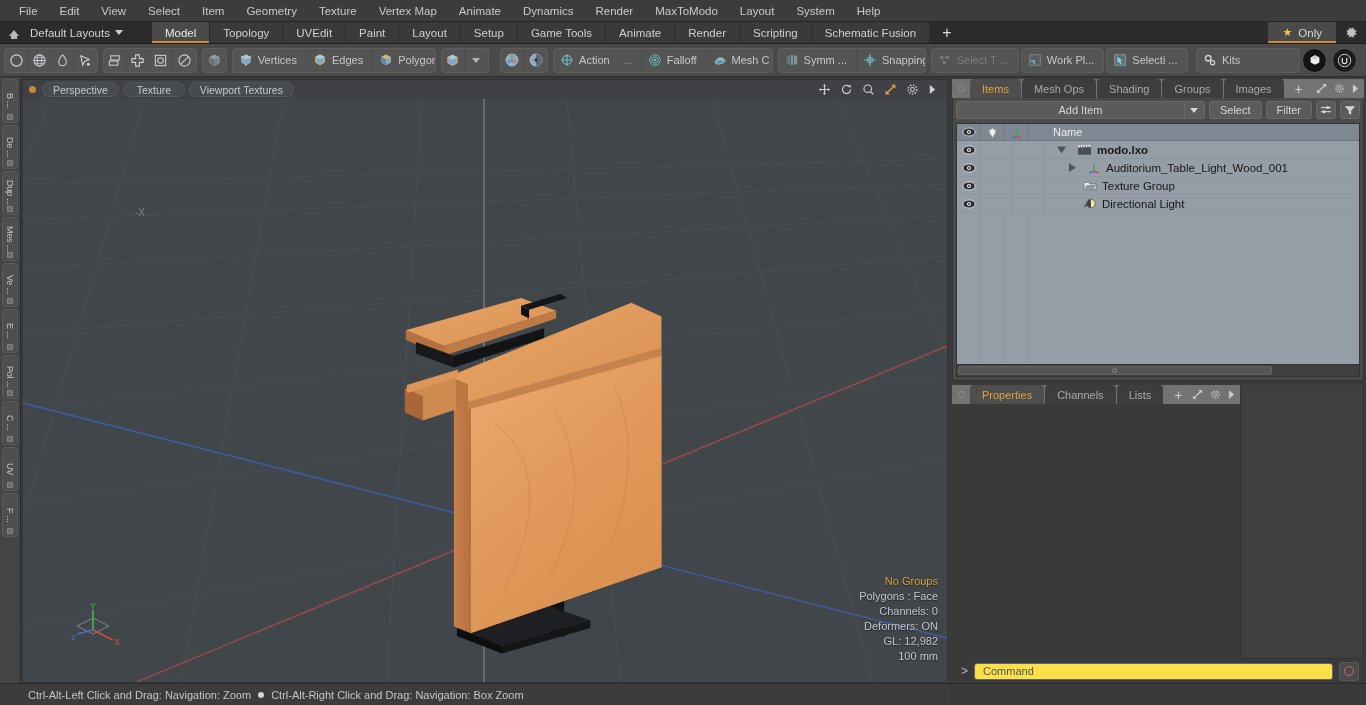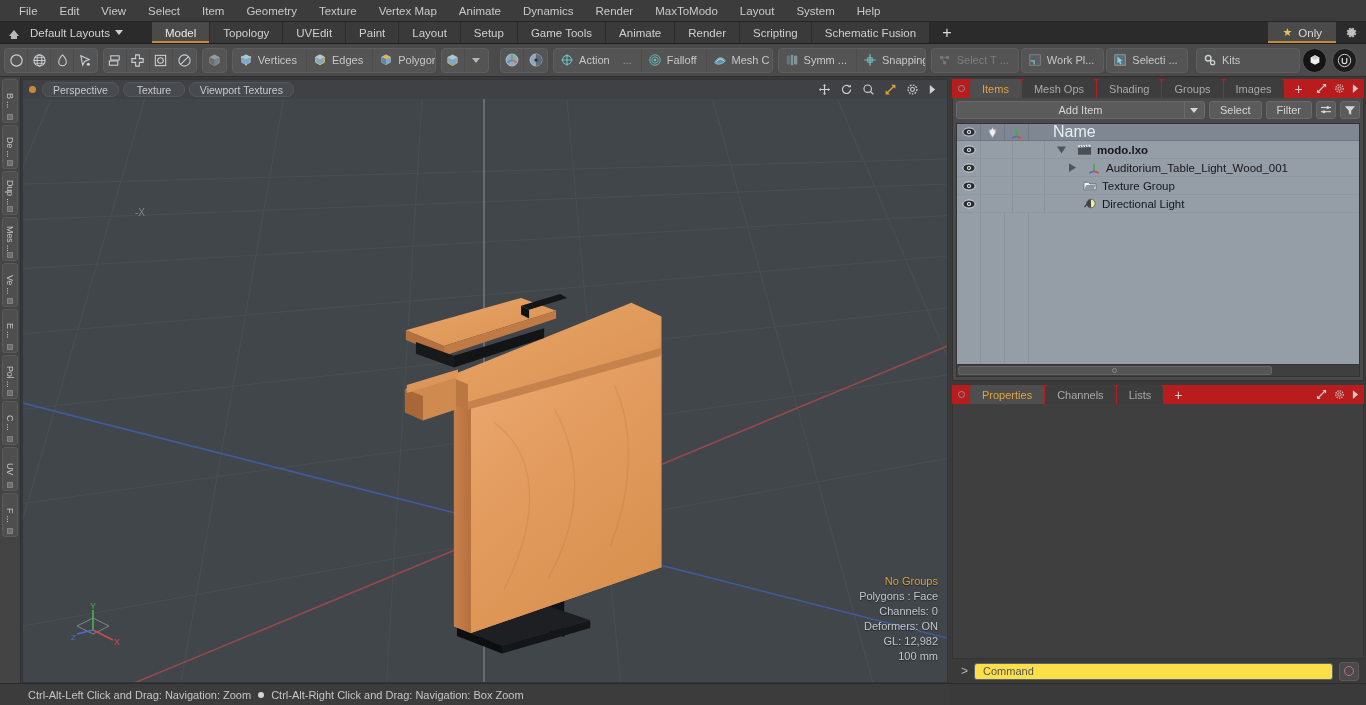--- a/index.html
+++ b/index.html
@@ -146,21 +146,21 @@
   }
   .vp-stats .hl { color: #d8a13f; }
   .vp-noitems { font-size: 11px; }
   .axis-gizmo { position: absolute; left: 46px; bottom: 28px; width: 60px; height: 54px; }
   .neg-x { position: absolute; left: 112px; top: 108px; color: #82878c; font-size: 10px; }
 
   
   .rpanel { width: 416px; flex: 0 0 416px; display: flex; flex-direction: column; background: #3a3a3a; padding: 2px 2px 0 2px; }
 
   .ptabbar {
-    height: 19px; background: #b91c1c; display: flex; align-items: stretch; flex: 0 0 19px; position: relative;
+    height: 19px; background: #737373; display: flex; align-items: stretch; flex: 0 0 19px; position: relative;
   }
   .pt-dot {
     width: 18px; display: flex; align-items: center; justify-content: center;
   }
   .pt-dot i { width: 7px; height: 7px; border-radius: 50%; border: 1.5px solid #8e8e8e; display:block;}
   .ptab {
     color: #a9a9a9; font-size: 11px; padding: 0 12px; display: flex; align-items: center;
     background: #3d3d3d; border-radius: 4px 4px 0 0; margin-right: 1px; white-space: nowrap;
   }
   .ptab.active { background: #4e4e4e; color: #e0a33c; }
@@ -182,38 +182,38 @@
     display: flex; align-items: center; justify-content: center; color: #d5d5d5; font-size: 11px; padding: 0 10px;
   }
   .ibtn {
     background: #5b5b5b; border: 1px solid #6a6a6a; border-radius: 3px; height: 18px; width: 20px;
     display: flex; align-items: center; justify-content: center;
   }
 
   .treewrap { background: #959da7; border: 1px solid #343434; height: 242px; position: relative; overflow: hidden; }
   .treehead { display: flex; height: 17px; background: #7f8892; border-bottom: 1px solid #6f7882; }
   .th-col { width: 24px; border-right: 1px solid #707983; display: flex; align-items: center; justify-content: center; }
-  .th-name { flex: 1; color: #e9edf1; font-size: 16px; display: flex; align-items: center; padding-left: 24px; }
+  .th-name { flex: 1; color: #e9edf1; font-size: 11px; display: flex; align-items: center; padding-left: 24px; }
   .trow { display: flex; height: 18px; align-items: center; border-bottom: 1px solid #8e96a0; gap: 8px; }
   .trow .c { width: 24px; border-right: 1px solid #8a929c; height: 18px; display: flex; align-items: center; justify-content: center; }
   .trow .nm { flex: 1; display: flex; align-items: center; gap: 4px; font-size: 11.5px; color: #15181c; padding-left: 4px; white-space: nowrap; }
   .trow .nm.root { font-weight: bold; }
   .tfill { position: absolute; left: 0; right: 0; top: 89px; bottom: 0; display: flex; }
   .tfill .c { width: 24px; border-right: 1px solid #8a929c; }
   .tfill .rest { flex: 1; }
   .hscroll {
     height: 12px; background: #3f3f3f; border: 1px solid #333; border-top: none; position: relative;
   }
   .hscroll .thumb {
     position: absolute; left: 1px; top: 1px; bottom: 1px; width: 78%; background: #555;
     border: 1px solid #646464; border-radius: 2px; display: flex; align-items: center; justify-content: center;
   }
   .hscroll .thumb i { width: 5px; height: 5px; border-radius: 50%; border: 1px solid #8a8a8a; display: block; }
 
-  .propsarea { flex: 1; display: flex; flex-direction: column; margin-top: 4px; min-height: 0; }
+  .propsarea { flex: 1; display: flex; flex-direction: row; margin-top: 4px; min-height: 0; }
   .propsbody { flex: 1; background: #3f3f3f; border: 1px solid #333; border-top: none; }
 
   .cmdbar { height: 24px; background: #3a3a3a; display: flex; align-items: center; gap: 6px; padding: 0 5px; flex: 0 0 24px; }
   .cmd-gt { color: #b5b5b5; font-size: 12px; padding-left: 4px; }
   .cmdinput {
     flex: 1; height: 17px; background: #fde047; border: 1px solid #5d646d; border-radius: 3px;
     display: flex; align-items: center; padding: 0 8px; color: #4d555f; font-size: 11px;
   }
   .cmd-rec {
     width: 20px; height: 19px; border: 1px solid #5a5a5a; border-radius: 3px; background: #4a4a4a;

